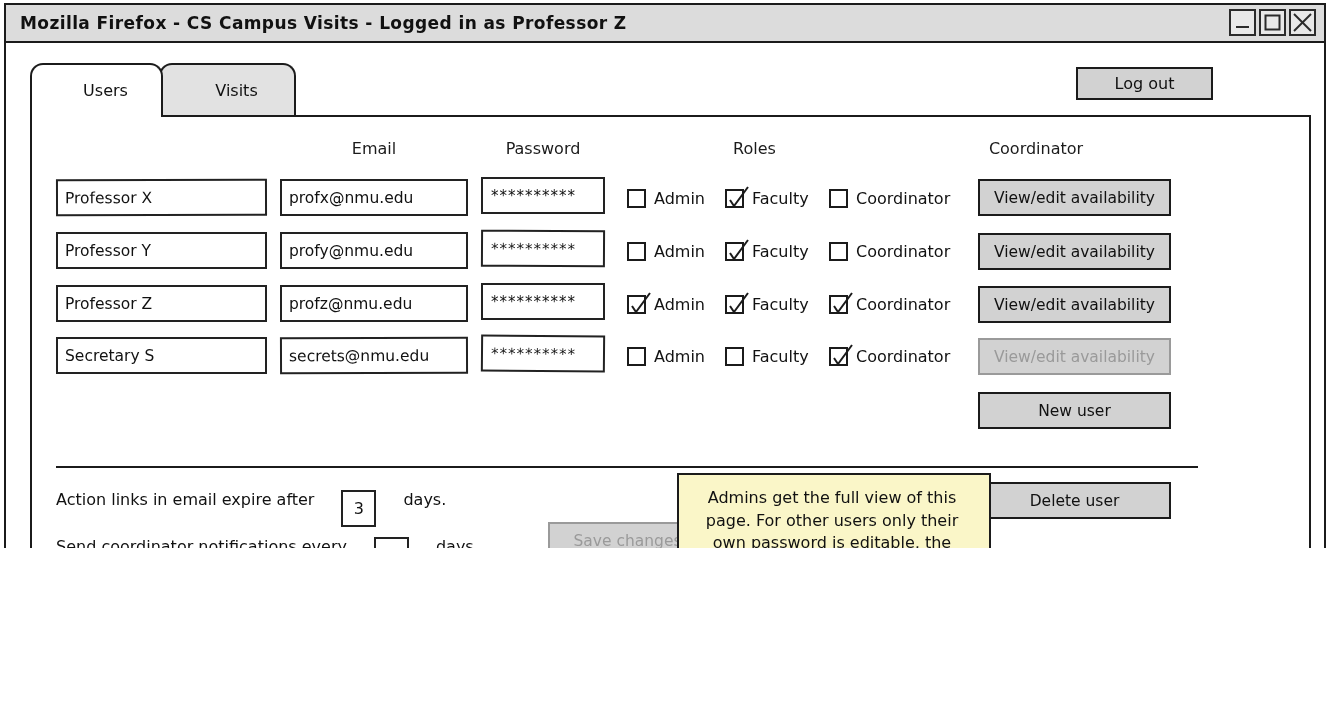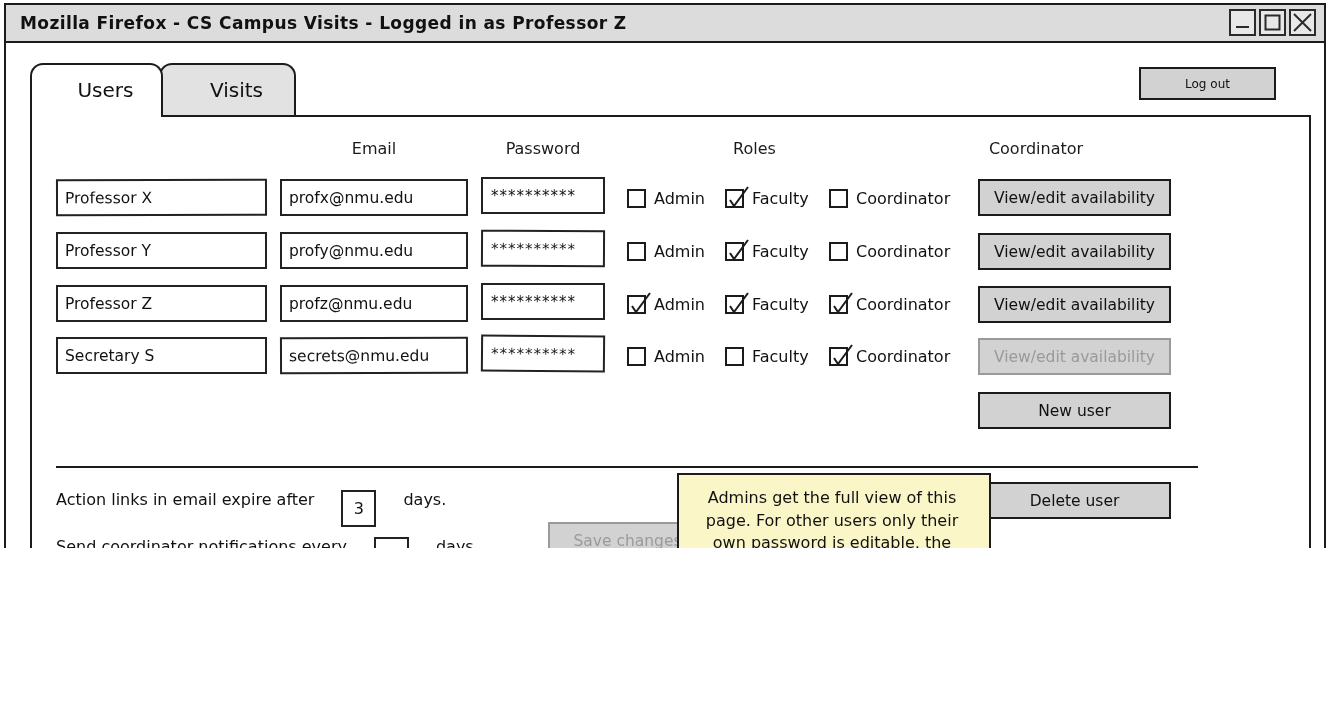--- a/index.html
+++ b/index.html
@@ -80,21 +80,21 @@
     position: absolute;
     top: 0;
     height: 52px;
     border: 2px solid #1b1b1b;
     border-bottom: none;
     border-radius: 13px 13px 0 0;
     box-sizing: border-box;
     display: flex;
     align-items: center;
     justify-content: center;
-    font-size: 20px;
+    font-size: 16px;
     color: #111111;
     cursor: pointer;
     user-select: none;
     padding-left: 18px;
   }
   .tab-users {
     left: 0;
     width: 133px;
     background: #ffffff;
     z-index: 3;
@@ -125,31 +125,31 @@
     top: 108px;
     width: 129px;
     height: 6px;
     background: #ffffff;
     z-index: 4;
   }
 
   
   .logout-btn {
     position: absolute;
-    left: 1133px;
+    left: 1070px;
     top: 62px;
     width: 137px;
     height: 33px;
     background: #d2d2d2;
     border: 2px solid #1b1b1b;
     box-sizing: border-box;
     display: flex;
     align-items: center;
     justify-content: center;
-    font-size: 12px;
+    font-size: 16px;
     color: #111111;
     cursor: pointer;
     z-index: 5;
   }
 
   
   .col-head {
     position: absolute;
     font-size: 16px;
     color: #1b1b1b;

